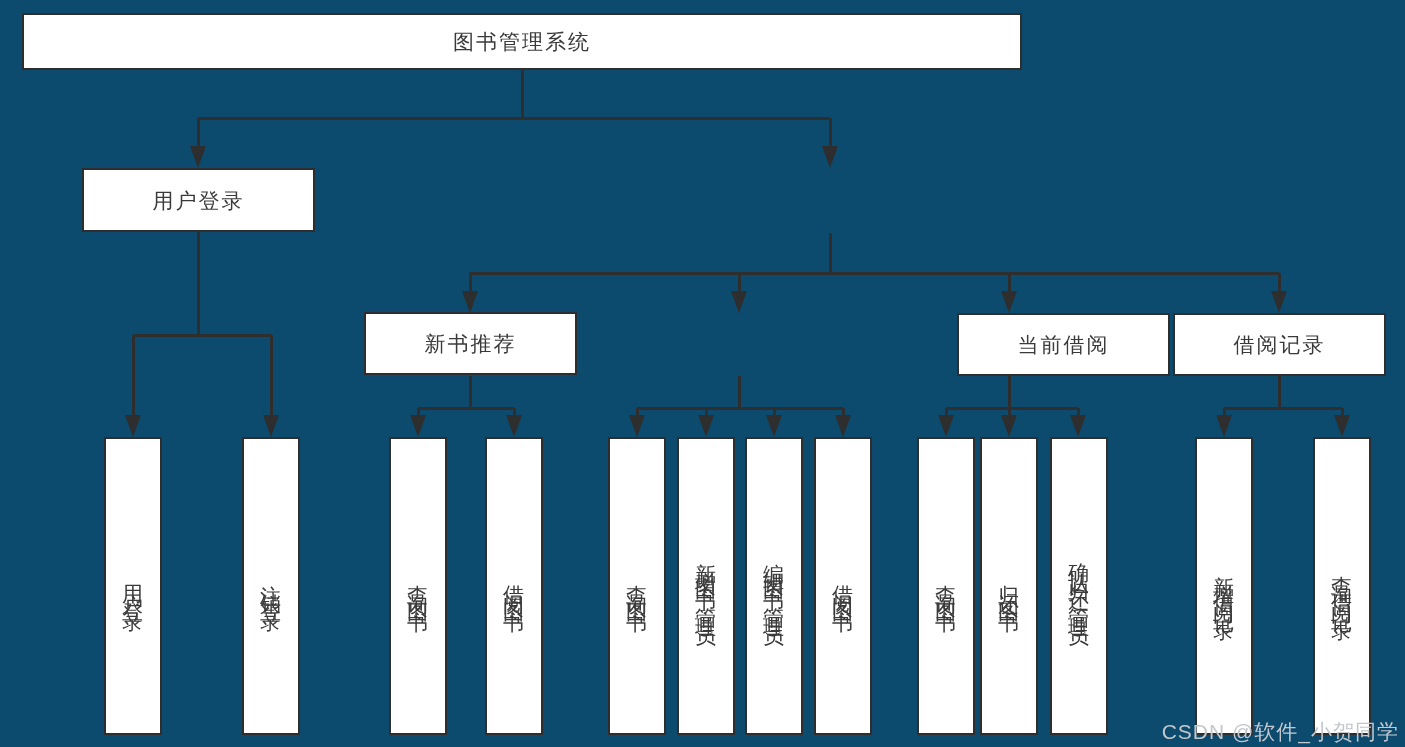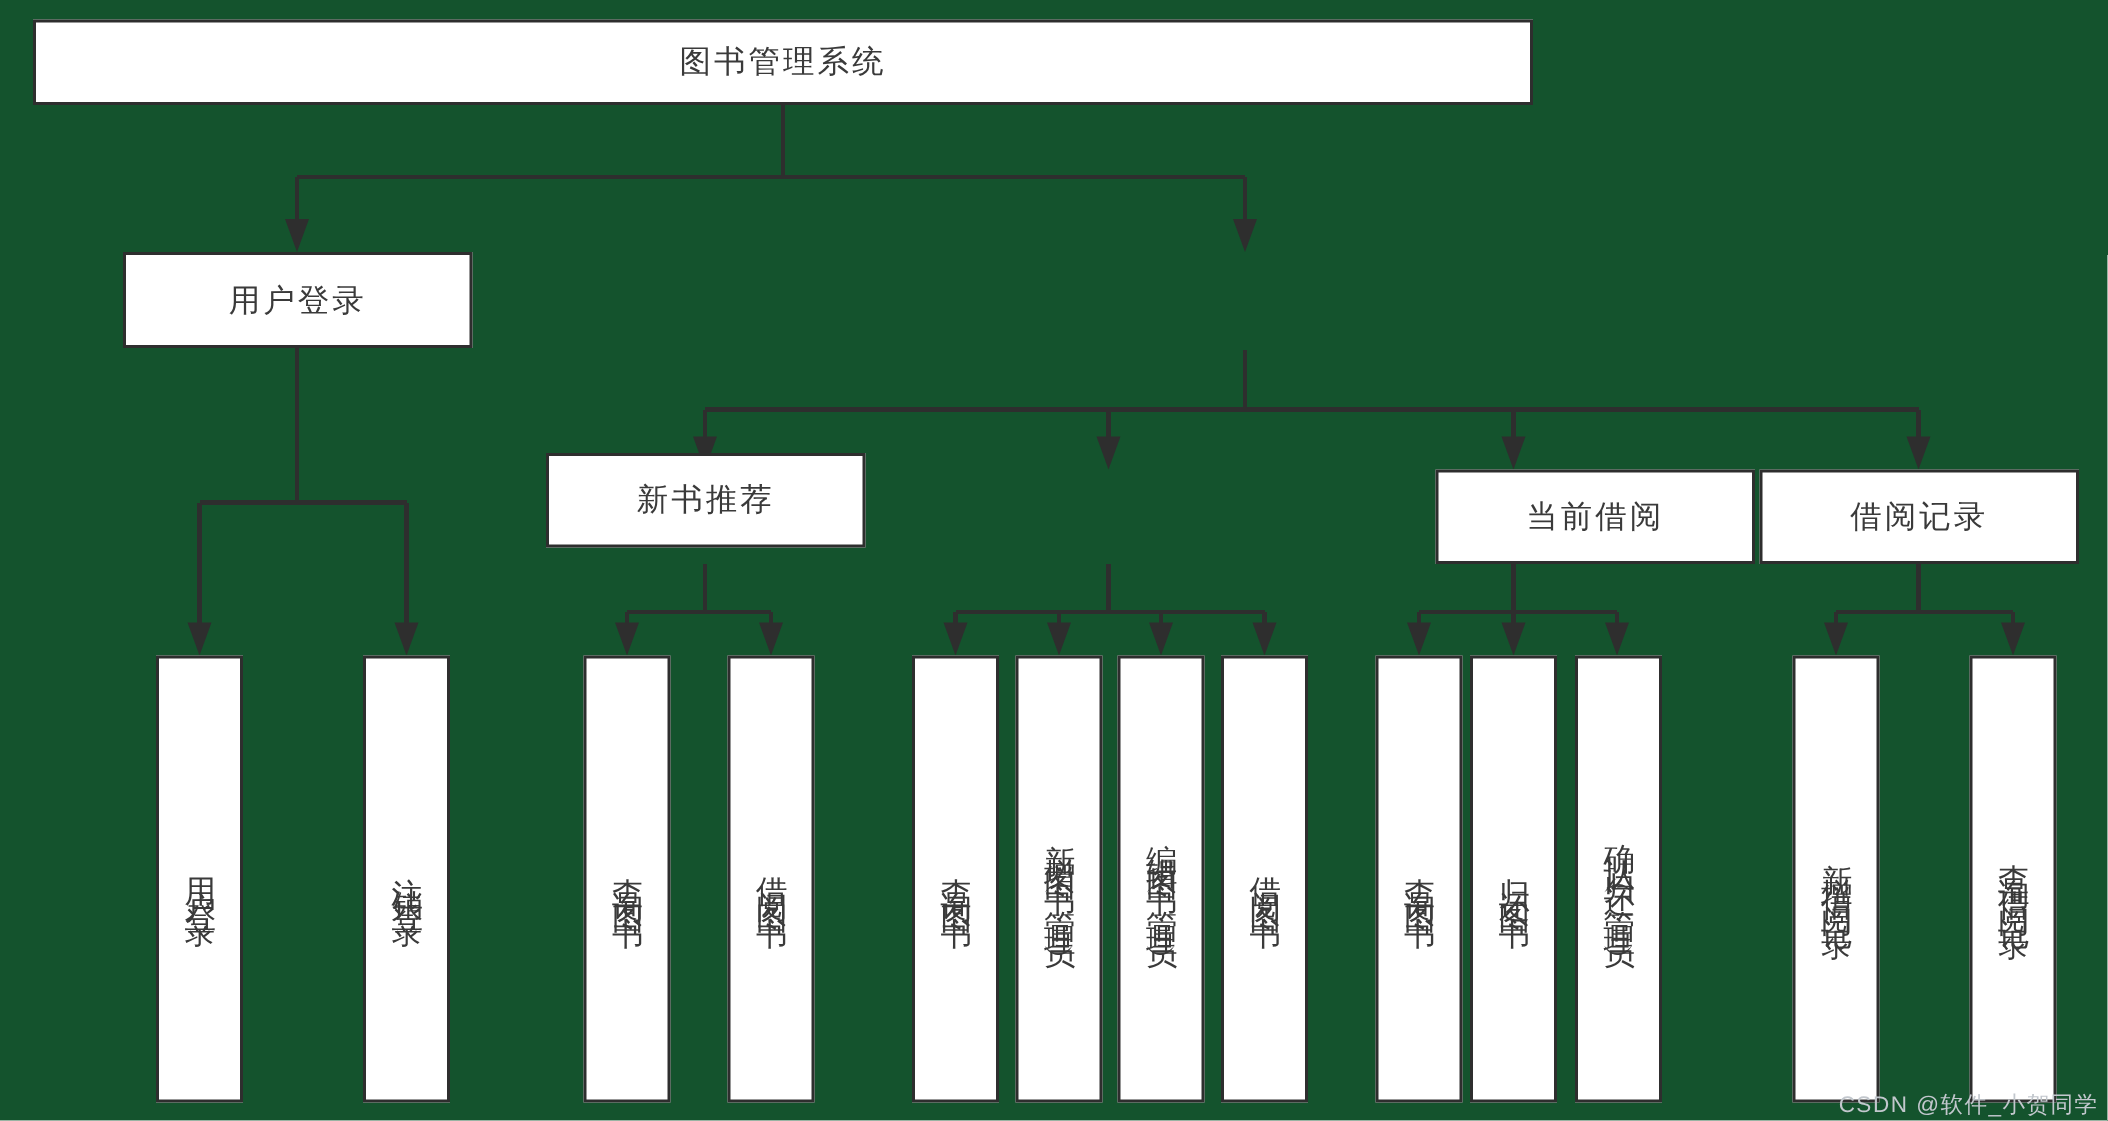--- a/index.html
+++ b/index.html
@@ -1,17 +1,17 @@
 <!DOCTYPE html>
 <html><head>
 <meta charset="utf-8">
 <style>
   html,body { margin:0; padding:0; background:#ffffff; }
   #stage {
-    position:relative; width:1405px; height:747px; background:#14532d;
+    position:relative; width:1405px; height:747px; background:#0c4a6e;
     font-family:"Liberation Sans","DejaVu Sans",sans-serif; overflow:hidden;
   }
   #wires { position:absolute; left:0; top:0; z-index:0; }
   .box {
     position:absolute; box-sizing:border-box; background:#ffffff;
     border:2.5px solid #2e2e2e; display:flex; align-items:center; justify-content:center;
     z-index:1;
   }
   .hlabel {
     font-size:21px; color:#3a3a3a; letter-spacing:2px; white-space:nowrap; line-height:1;
@@ -20,34 +20,34 @@
     writing-mode:vertical-rl; text-orientation:mixed;
     font-size:21px; color:#3a3a3a; letter-spacing:9px; line-height:1;
     max-height:288px;
   }
   
   .n-root { left:22px; top:13px; width:1000px; height:57px; }
   
   .n-l2a { left:82px;  top:168px; width:233px; height:64px; }
   .n-l2b { left:712px; top:168px; width:236px; height:65px; }
   
-  .n-l3a { left:364px;  top:302px; width:213px; height:63px; }
+  .n-l3a { left:364px;  top:312px; width:213px; height:63px; }
   .n-l3b { left:633px;  top:313px; width:213px; height:63px; }
   .n-l3c { left:957px;  top:313px; width:213px; height:63px; }
   .n-l3d { left:1173px; top:313px; width:213px; height:63px; }
   
   .leaf { top:437px; width:58px; height:298px; }
   .n-a1 { left:104px; }  .n-a2 { left:242px; }
   .n-b1 { left:389px; }  .n-b2 { left:485px; }
   .n-c1 { left:608px; }  .n-c2 { left:677px; }  .n-c3 { left:745px; }  .n-c4 { left:814px; }
   .n-d1 { left:917px; }  .n-d2 { left:980px; }  .n-d3 { left:1050px; }
   .n-e1 { left:1195px; } .n-e2 { left:1313px; }
   #watermark {
     position:absolute; right:6px; bottom:1px; z-index:2;
-    font-size:15px; letter-spacing:1px; color:#c2c7cd; white-space:nowrap;
+    font-size:21px; letter-spacing:1px; color:#c2c7cd; white-space:nowrap;
   }
 </style>
 </head>
 <body>
 
 <div id="stage">
 
   <svg id="wires" width="1405" height="747" viewBox="0 0 1405 747">
     <g stroke="#2e2e2e" stroke-width="3" shape-rendering="crispEdges">
 

